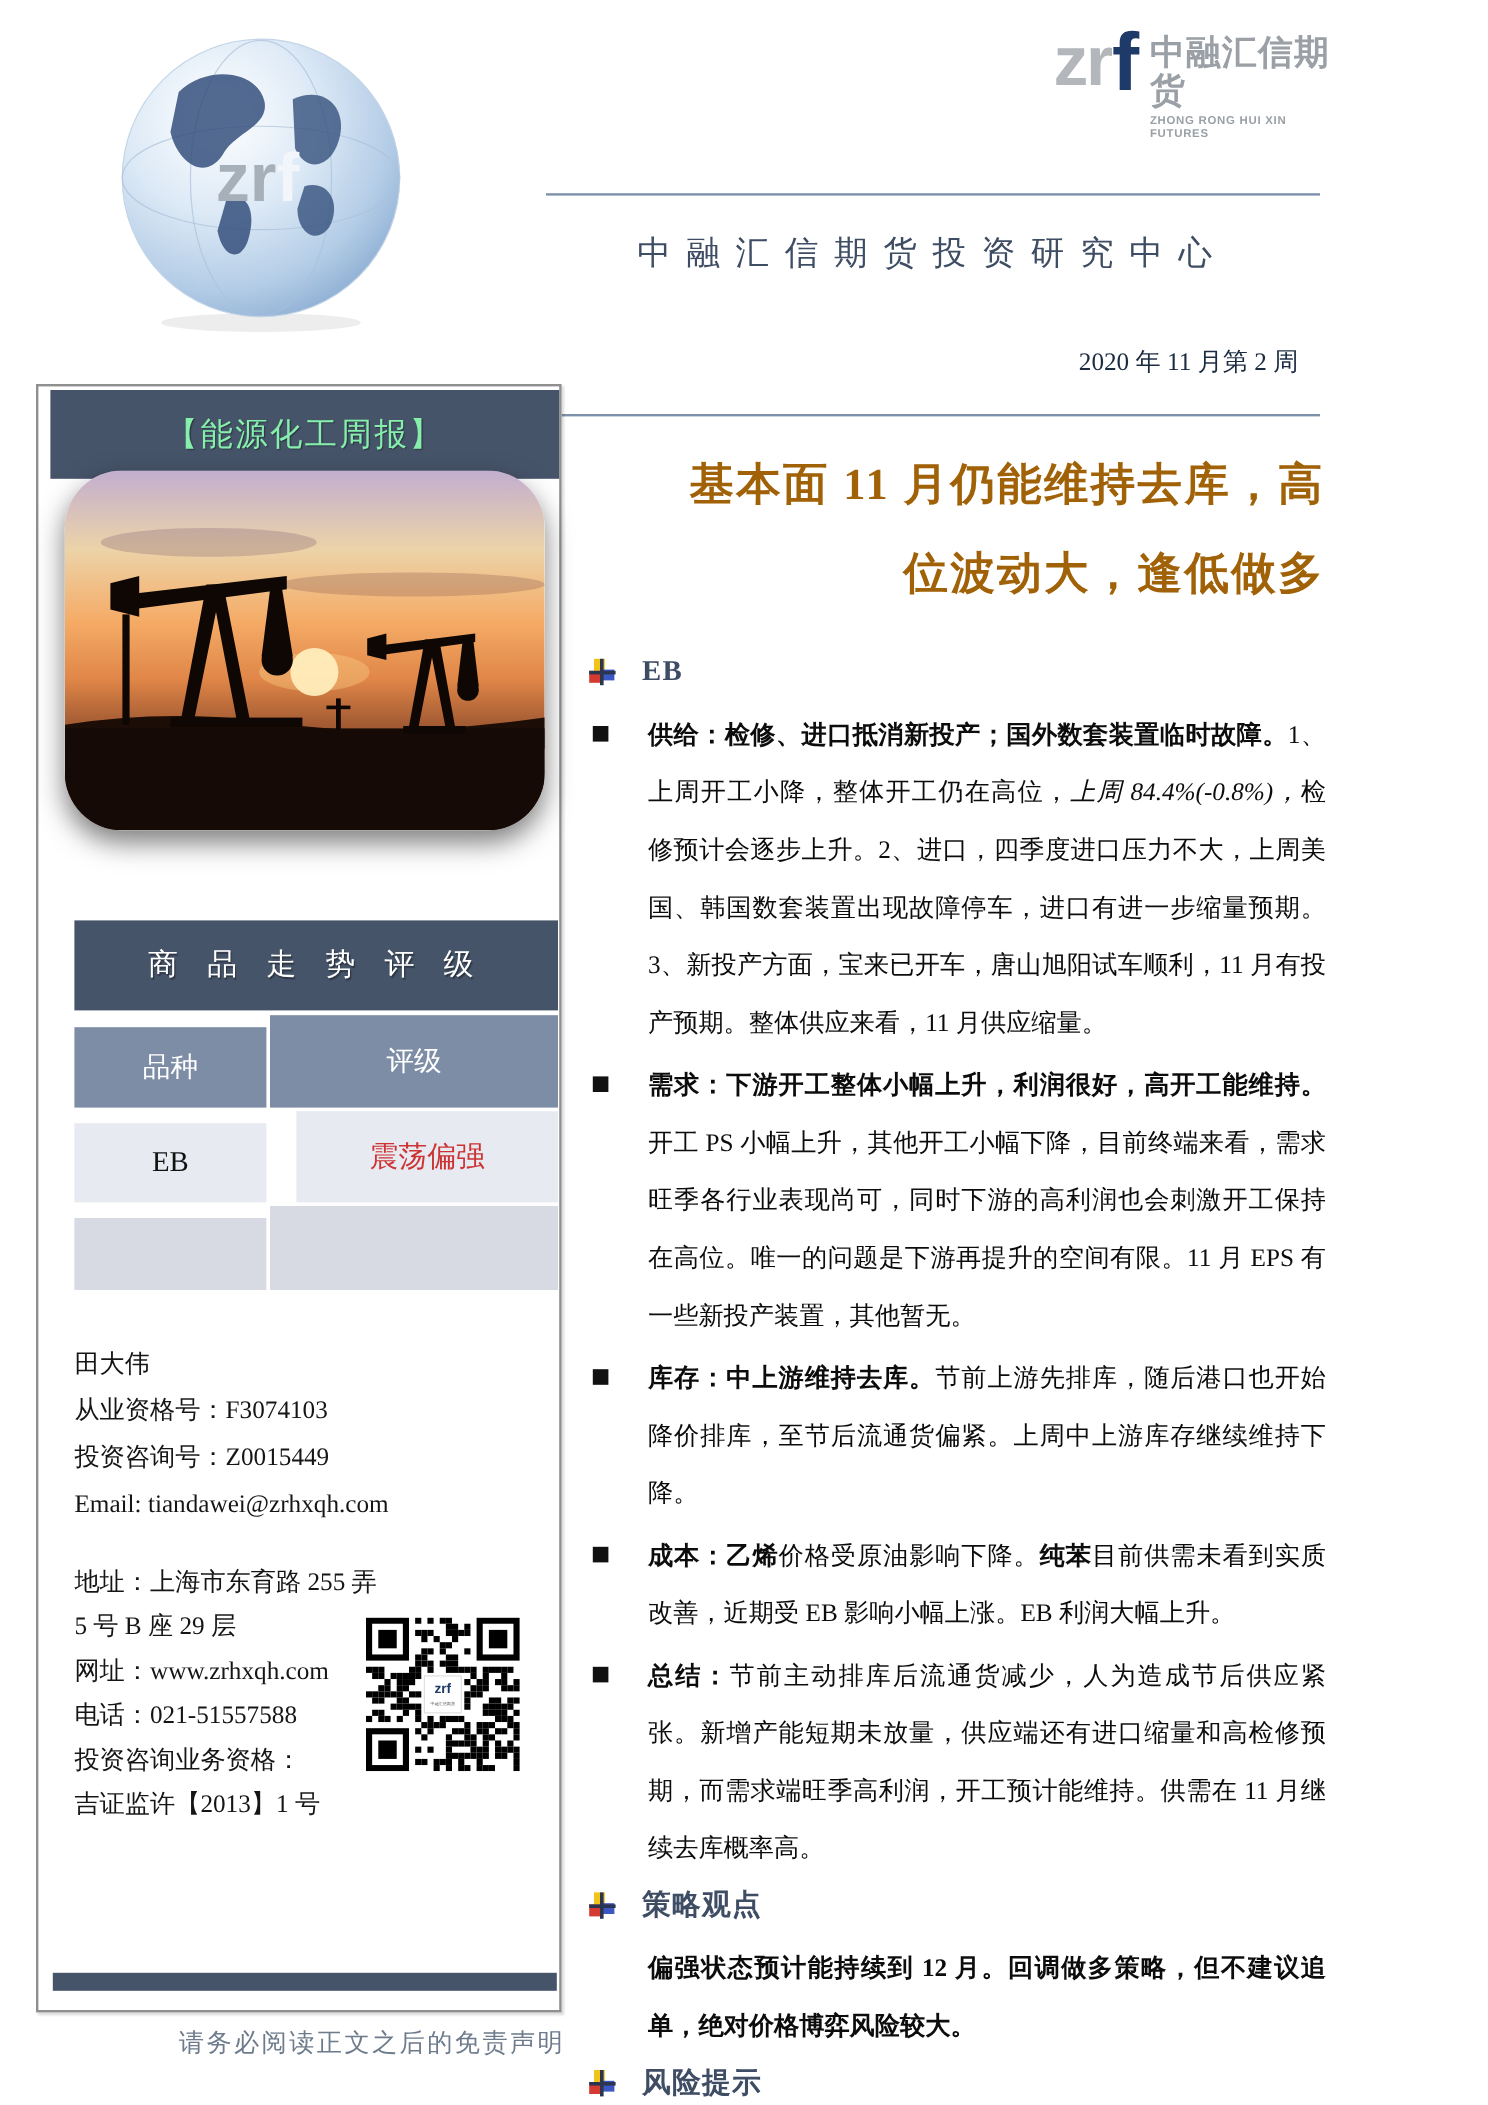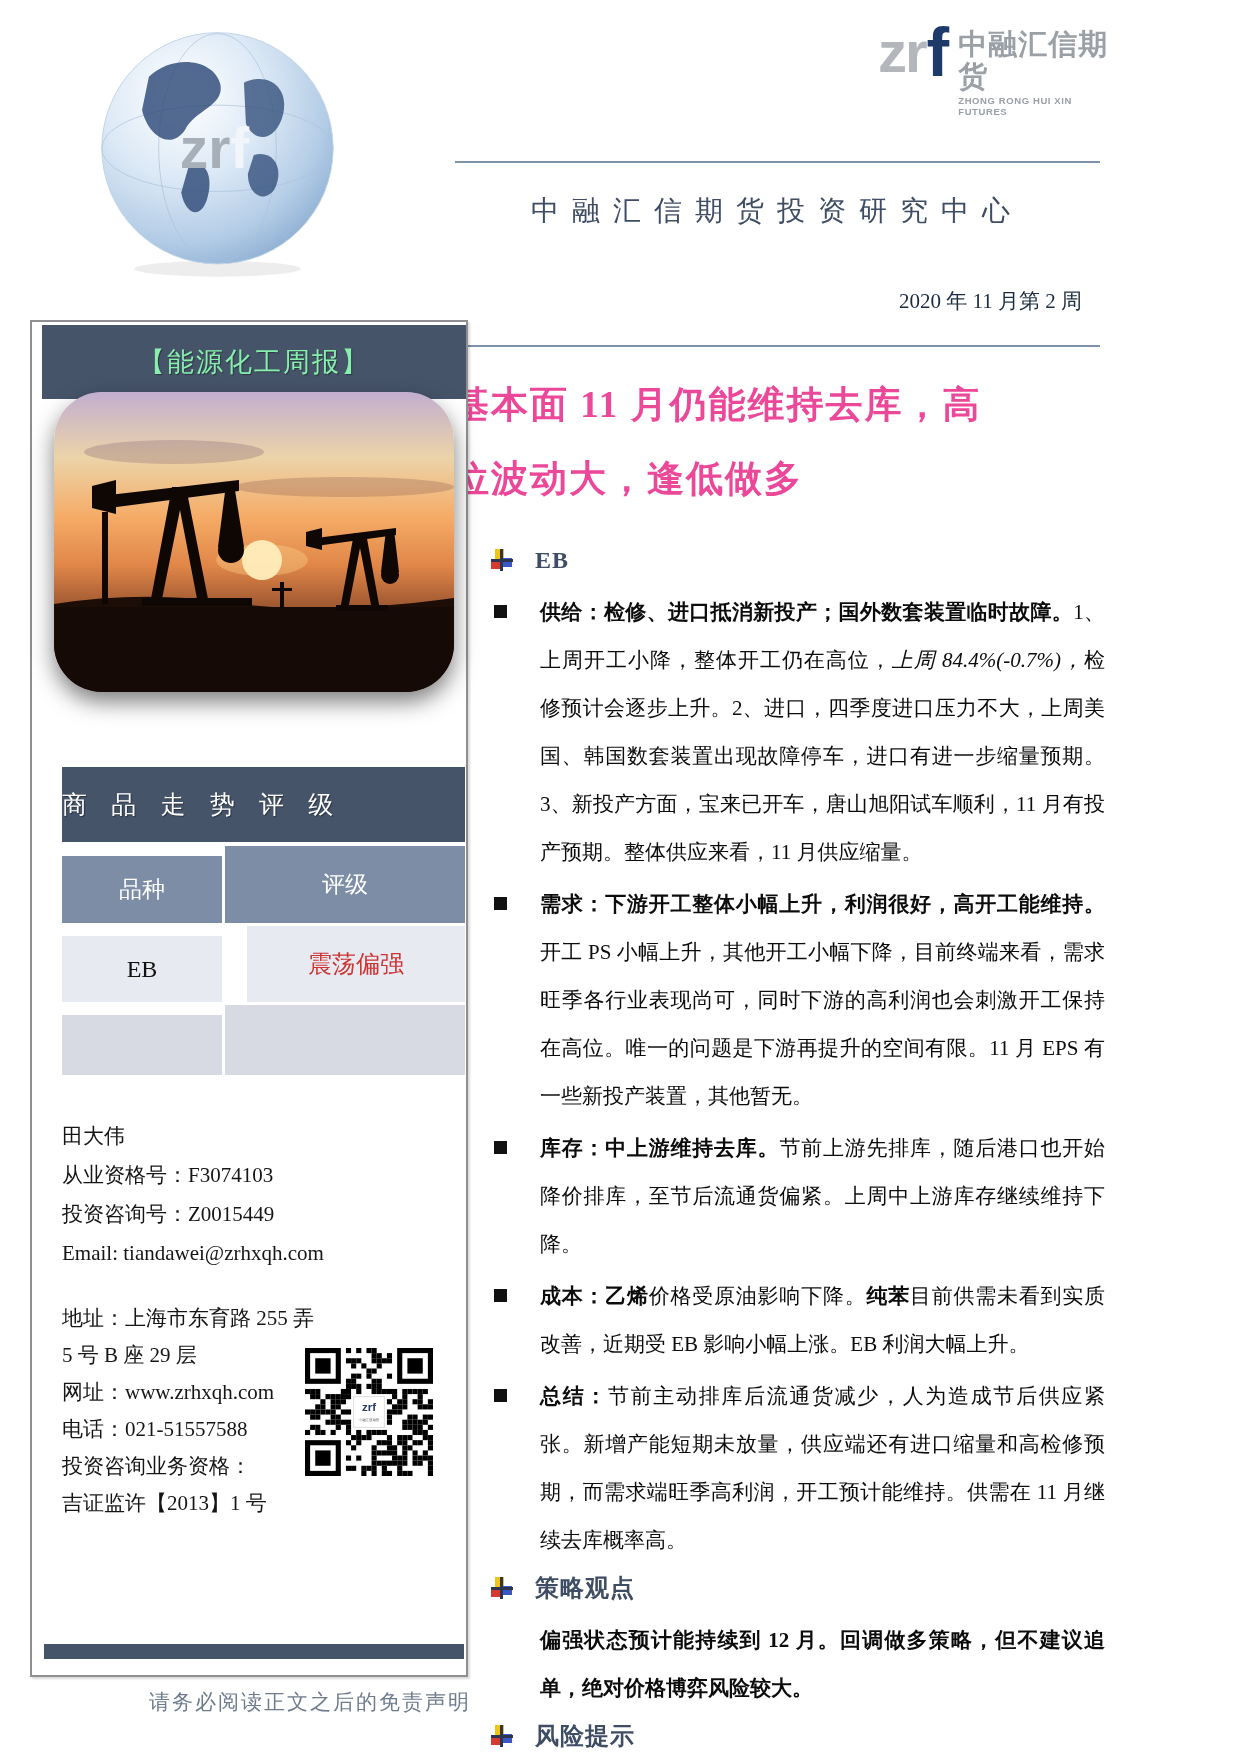--- a/index.html
+++ b/index.html
@@ -18,22 +18,22 @@
   .logo-en{font-family:"Liberation Sans","DejaVu Sans",sans-serif;font-size:9.5px;
            color:var(--logo-gray,#9aa0a6);letter-spacing:0.6px;margin-top:3px;font-weight:bold;}
 
   
   .rule{position:absolute;left:455px;width:645px;height:2px;background:var(--rule-blue,#7e91ab);}
   .rule1{top:161px;} .rule2{top:345px;}
   .org-title{position:absolute;left:452px;top:192px;width:650px;text-align:center;
              font-size:28px;color:var(--heading-blue,#3e4d64);letter-spacing:13px;white-space:nowrap;}
   .issue{position:absolute;left:455px;top:287px;width:627px;text-align:right;
          font-size:21px;color:#1c2b40;}
-  .report-title{position:absolute;left:452px;top:368px;width:652px;text-align:left;
-                font-size:37px;font-weight:bold;color:#ec4899;line-height:74px;letter-spacing:2px;}
+  .report-title{position:absolute;left:452px;top:368px;width:652px;text-align:right;
+                font-size:37px;font-weight:bold;color:#a16207;line-height:74px;letter-spacing:2px;}
 
   
   .body-col{position:absolute;left:485px;top:536px;width:620px;}
   .sec-h{position:relative;padding-left:50px;font-size:24px;line-height:48px;
          color:var(--heading-blue,#3e4d64);font-weight:600;letter-spacing:1px;}
   .sec-icon{position:absolute;left:6px;top:13px;width:22px;height:22px;display:inline-block;}
   .sec-icon i{position:absolute;display:block;}
   .sec-icon .y{left:4px;top:0;width:9px;height:10px;background:#f0c419;}
   .sec-icon .r{left:0;top:10px;width:10px;height:10px;background:#d43a2f;}
   .sec-icon .bl{left:11px;top:9px;width:10px;height:9px;background:#3a57c4;}
@@ -55,21 +55,21 @@
   .side-bar-top{position:absolute;left:10px;right:0;top:3px;height:74px;
                 background:var(--accent-dark,#46546a);color:#86efac;text-align:center;
                 font-size:27px;line-height:74px;letter-spacing:2px;
                 text-shadow:1px 1px 1px rgba(0,0,0,0.4);}
   .oil-photo{position:absolute;left:22px;top:70px;width:400px;height:300px;
              border-radius:48px;overflow:hidden;
              box-shadow:0 10px 22px rgba(0,0,0,0.5), inset 0 0 8px rgba(255,255,255,0.45);}
   .oil-photo svg{display:block;width:100%;height:100%;}
 
   .rating-title{position:absolute;left:30px;top:445px;width:403px;height:75px;
-                background:var(--accent-dark,#46546a);color:#fff;
+                background:var(--accent-dark,#46546a);color:#fff;text-align:center;
                 font-size:25px;line-height:75px;letter-spacing:9px;
                 text-shadow:1px 1px 1px rgba(0,0,0,0.4);}
   .rating-head{position:absolute;left:30px;top:524px;width:403px;height:77px;display:flex;gap:3px;}
   .rating-head .cell{background:var(--accent-mid,#7d8da5);color:#fff;font-size:23px;
                      display:flex;align-items:center;justify-content:center;}
   .rating-row1{position:absolute;left:30px;top:604px;width:403px;height:76px;display:flex;gap:3px;}
   .rating-row1 .cell{background:var(--row-light,#e8eaf1);font-size:24px;
                      display:flex;align-items:center;justify-content:center;color:#111;}
   .rating-row1 .rating{color:var(--rating-red,#cc3333);margin-left:22px;}
   .rating-row2{position:absolute;left:30px;top:683px;width:403px;height:70px;display:flex;gap:3px;}
@@ -130,21 +130,21 @@
   </div>
 
   <div class="body-col">
       <div class="sec-h"><span class="sec-icon">
           <i class="y"></i>
           <i class="r"></i>
           <i class="bl"></i>
           <i class="vb"></i>
           <i class="hb"></i>
         </span><span>EB</span></div>
-      <div class="para"><span class="sq"></span><span class="b">供给：检修、进口抵消新投产；国外数套装置临时故障。</span><span>1、上周开工小降，整体开工仍在高位，</span><span class="i">上周 84.4%(-0.7%)，</span><span>检修预计会逐步上升。2、进口，四季度进口压力不大，上周美国、韩国数套装置出现故障停车，进口有进一步缩量预期。3、新投产方面，宝来已开车，唐山旭阳试车顺利，11 月有投产预期。整体供应来看，11 月供应缩量。</span></div>
+      <div class="para"><span class="sq"></span><span class="b">供给：检修、进口抵消新投产；国外数套装置临时故障。</span><span>1、上周开工小降，整体开工仍在高位，</span><span class="i">上周 84.4%(-0.8%)，</span><span>检修预计会逐步上升。2、进口，四季度进口压力不大，上周美国、韩国数套装置出现故障停车，进口有进一步缩量预期。3、新投产方面，宝来已开车，唐山旭阳试车顺利，11 月有投产预期。整体供应来看，11 月供应缩量。</span></div>
       <div class="para"><span class="sq"></span><span class="b">需求：下游开工整体小幅上升，利润很好，高开工能维持。</span><span>开工 PS 小幅上升，其他开工小幅下降，目前终端来看，需求旺季各行业表现尚可，同时下游的高利润也会刺激开工保持在高位。唯一的问题是下游再提升的空间有限。11 月 EPS 有一些新投产装置，其他暂无。</span></div>
       <div class="para"><span class="sq"></span><span class="b">库存：中上游维持去库。</span><span>节前上游先排库，随后港口也开始降价排库，至节后流通货偏紧。上周中上游库存继续维持下降。</span></div>
       <div class="para"><span class="sq"></span><span class="b">成本：乙烯</span><span>价格受原油影响下降。</span><span class="b">纯苯</span><span>目前供需未看到实质改善，近期受 EB 影响小幅上涨。EB 利润大幅上升。</span></div>
       <div class="para"><span class="sq"></span><span class="b">总结：</span><span>节前主动排库后流通货减少，人为造成节后供应紧张。新增产能短期未放量，供应端还有进口缩量和高检修预期，而需求端旺季高利润，开工预计能维持。供需在 11 月继续去库概率高。</span></div>
       <div class="sec-h"><span class="sec-icon">
           <i class="y"></i>
           <i class="r"></i>
           <i class="bl"></i>
           <i class="vb"></i>
           <i class="hb"></i>

